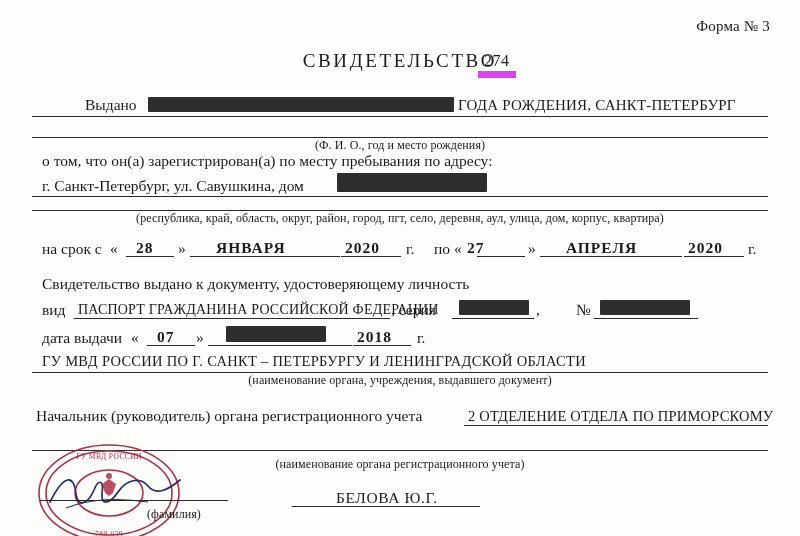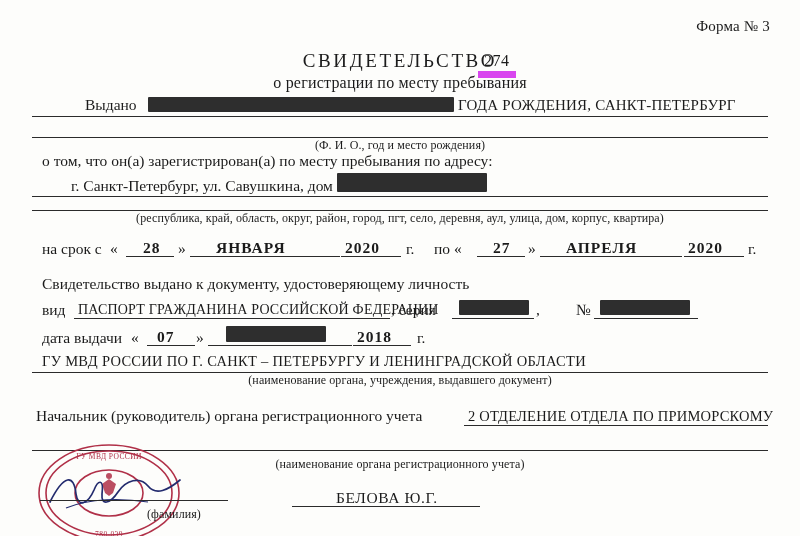--- a/index.html
+++ b/index.html
@@ -102,48 +102,47 @@
 <body>
 
 <div id="page">
 
   <div class="form-no">Форма № 3</div>
 
   <div class="title">
     <span>СВИДЕТЕЛЬСТВО</span>
     <span class="num">274</span>
   </div>
-  <div class="subtitle">о регистрации по месту пребывания</div>
 
   <div class="row" style="left:85px; top:96px;">Выдано</div>
   <span class="redact" style="position:absolute; left:148px; top:97px; width:306px; height:15px;"></span>
   <div class="row" style="left:458px; top:97px; font-size:15px; letter-spacing:0.2px;">ГОДА РОЖДЕНИЯ, САНКТ-ПЕТЕРБУРГ</div>
   <div class="line" style="left:32px; top:116px; width:736px;"></div>
 
   <div class="line" style="left:32px; top:137px; width:736px;"></div>
   <div class="caption" style="top:138px;">(Ф. И. О., год и место рождения)</div>
 
   <div class="row" style="left:42px; top:152px;">о том, что он(а) зарегистрирован(а) по месту пребывания по адресу:</div>
 
-  <div class="row" style="left:42px; top:177px;margin-left:29px;">г. Санкт-Петербург, ул. Савушкина, дом</div>
+  <div class="row" style="left:42px; top:177px;">г. Санкт-Петербург, ул. Савушкина, дом</div>
   <span class="redact" style="position:absolute; left:337px; top:173px; width:150px; height:19px;"></span>
   <div class="line" style="left:32px; top:196px; width:736px;"></div>
 
   <div class="line" style="left:32px; top:210px; width:736px;"></div>
   <div class="caption" style="top:211px;">(республика, край, область, округ, район, город, пгт, село, деревня, аул, улица, дом, корпус, квартира)</div>
 
   <div class="row" style="left:42px; top:240px;">на срок с</div>
   <div class="row" style="left:110px; top:240px;">«</div>
-  <div class="row" style="left:136px; top:239px; font-weight:bold; letter-spacing:1px;margin-left:7px;">28</div>
+  <div class="row" style="left:136px; top:239px; font-weight:bold; letter-spacing:1px;">28</div>
   <div class="row" style="left:178px; top:240px;">»</div>
   <div class="row" style="left:216px; top:239px; font-weight:bold; letter-spacing:1px;">ЯНВАРЯ</div>
   <div class="row" style="left:345px; top:239px; font-weight:bold; letter-spacing:1px;">2020</div>
   <div class="row" style="left:406px; top:240px;">г.</div>
   <div class="row" style="left:434px; top:240px;">по «</div>
-  <div class="row" style="left:493px; top:239px; font-weight:bold; letter-spacing:1px;">27</div>
+  <div class="row" style="left:467px; top:239px; font-weight:bold; letter-spacing:1px;">27</div>
   <div class="row" style="left:528px; top:240px;">»</div>
   <div class="row" style="left:566px; top:239px; font-weight:bold; letter-spacing:1px;">АПРЕЛЯ</div>
   <div class="row" style="left:688px; top:239px; font-weight:bold; letter-spacing:1px;">2020</div>
   <div class="row" style="left:748px; top:240px;">г.</div>
 
   <div class="line" style="left:126px; top:256px; width:48px;"></div>
   <div class="line" style="left:190px; top:256px; width:150px;"></div>
   <div class="line" style="left:341px; top:256px; width:60px;"></div>
   <div class="line" style="left:477px; top:256px; width:48px;"></div>
   <div class="line" style="left:540px; top:256px; width:142px;"></div>

